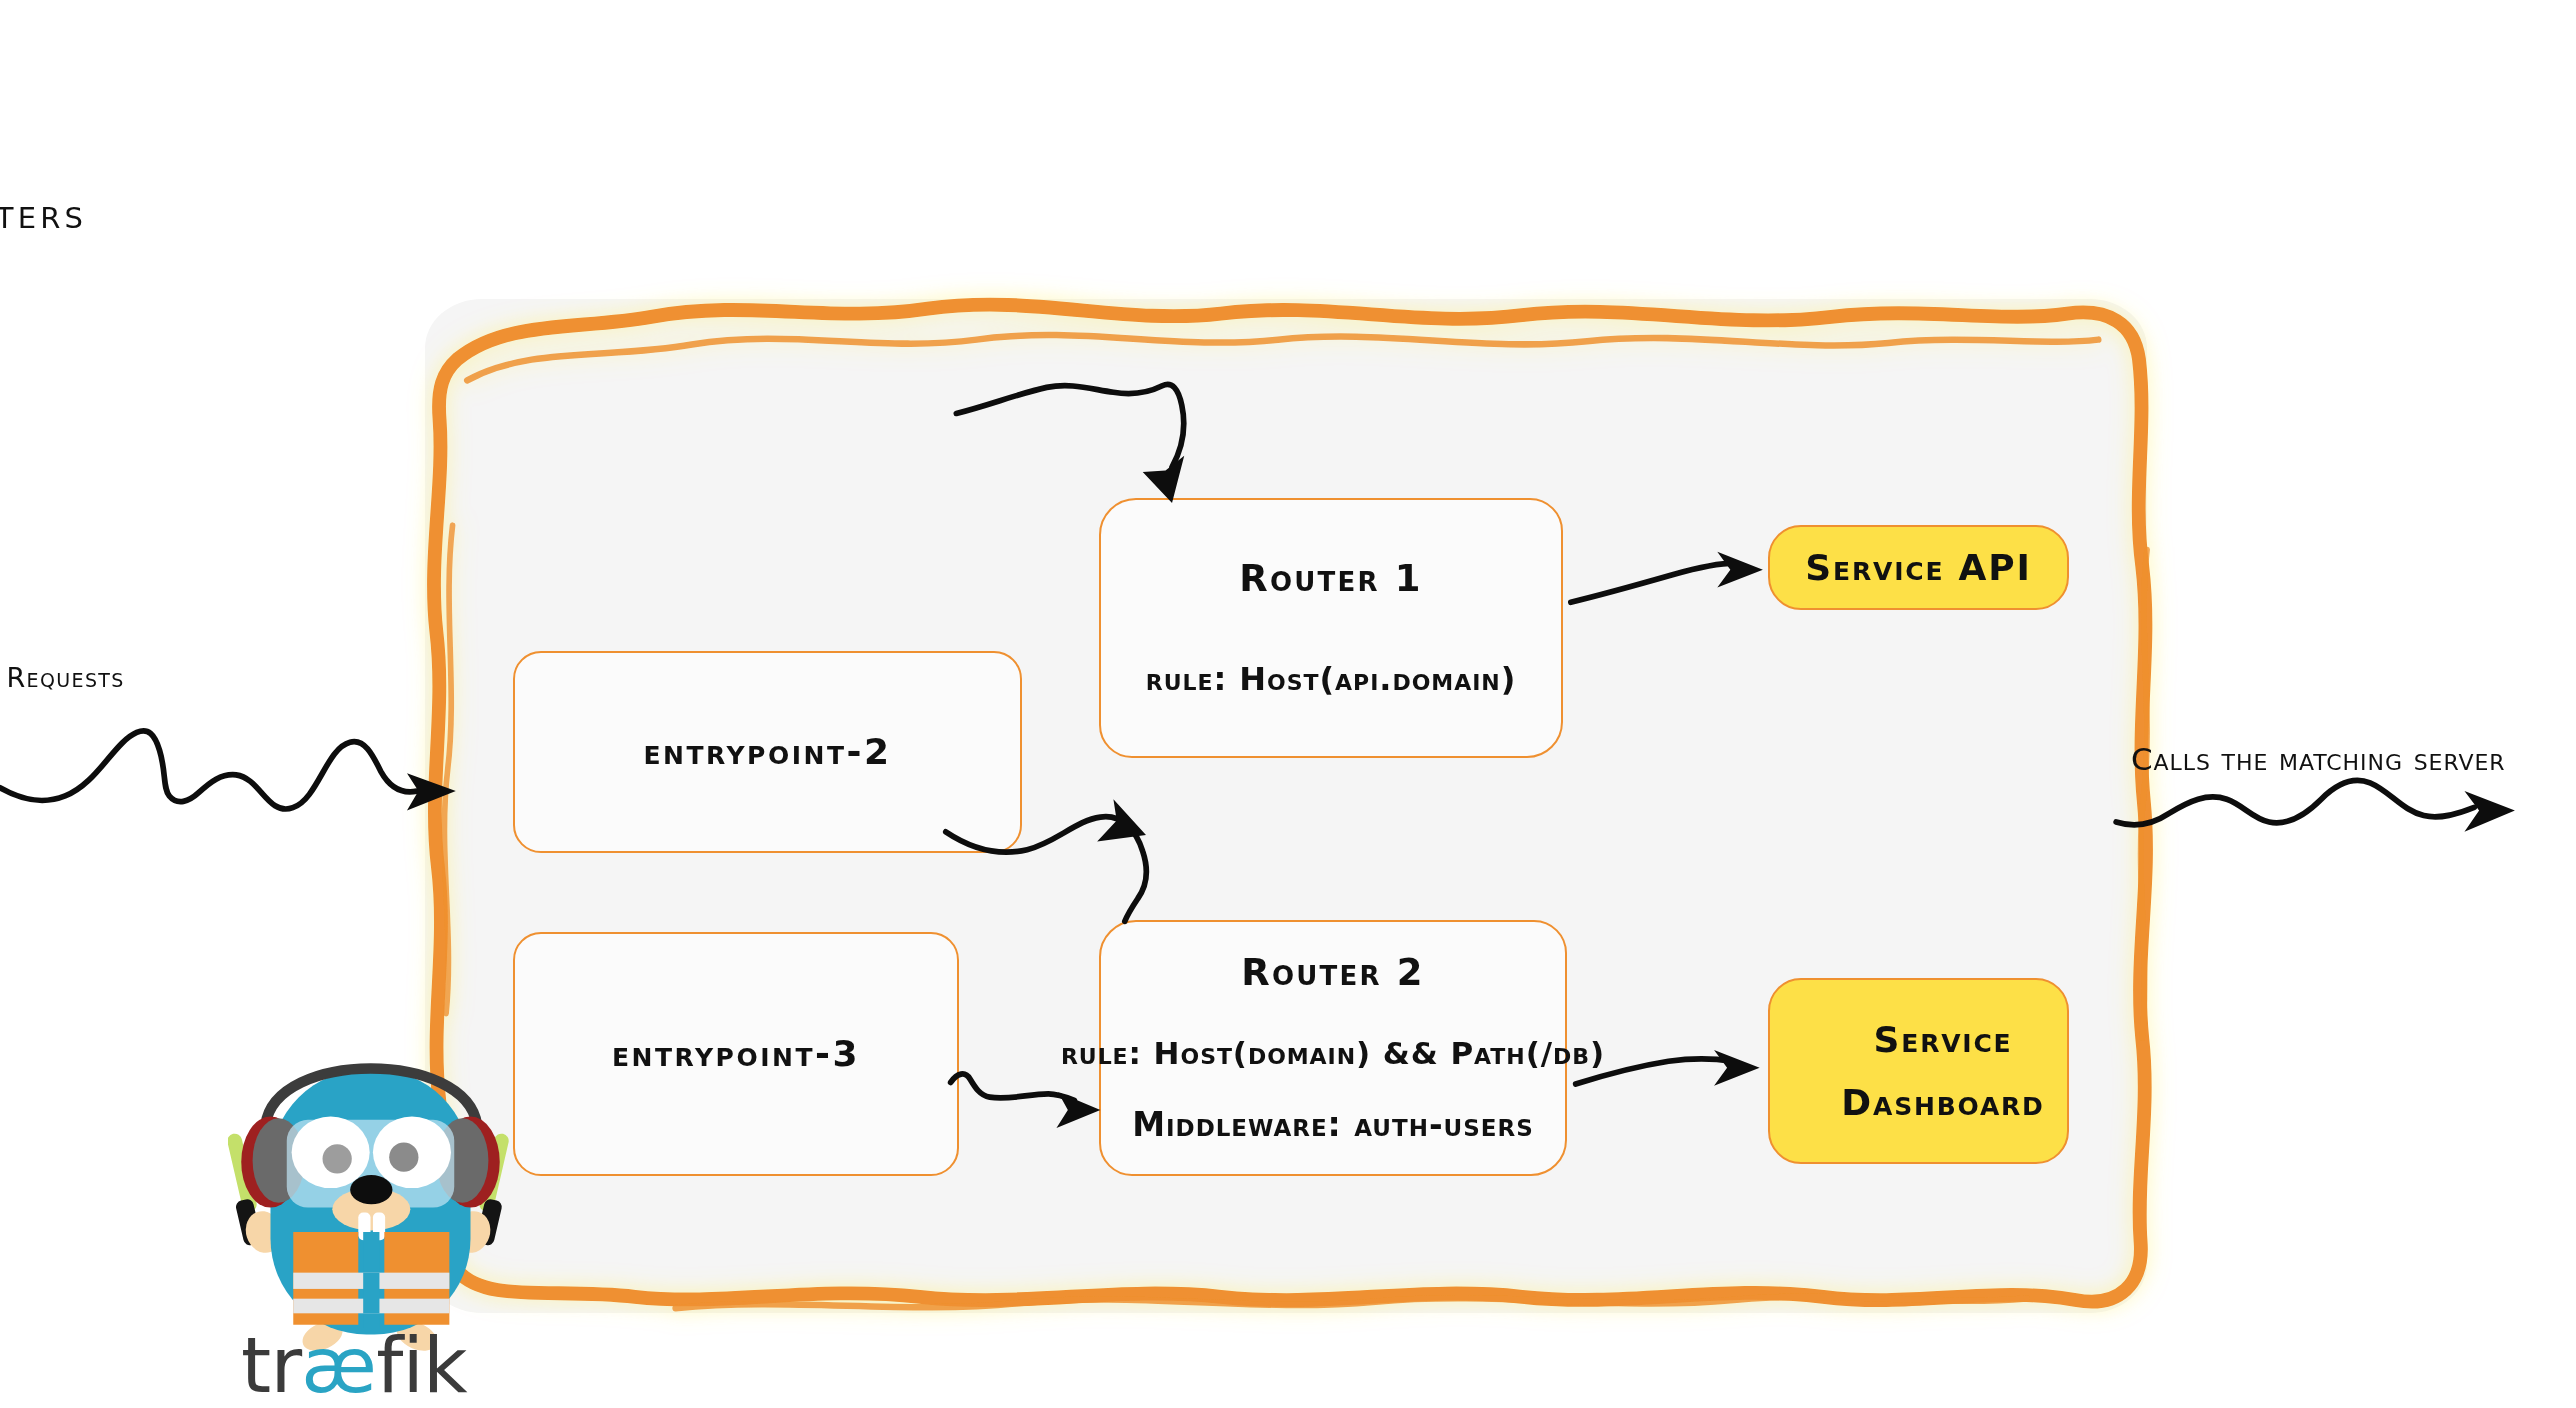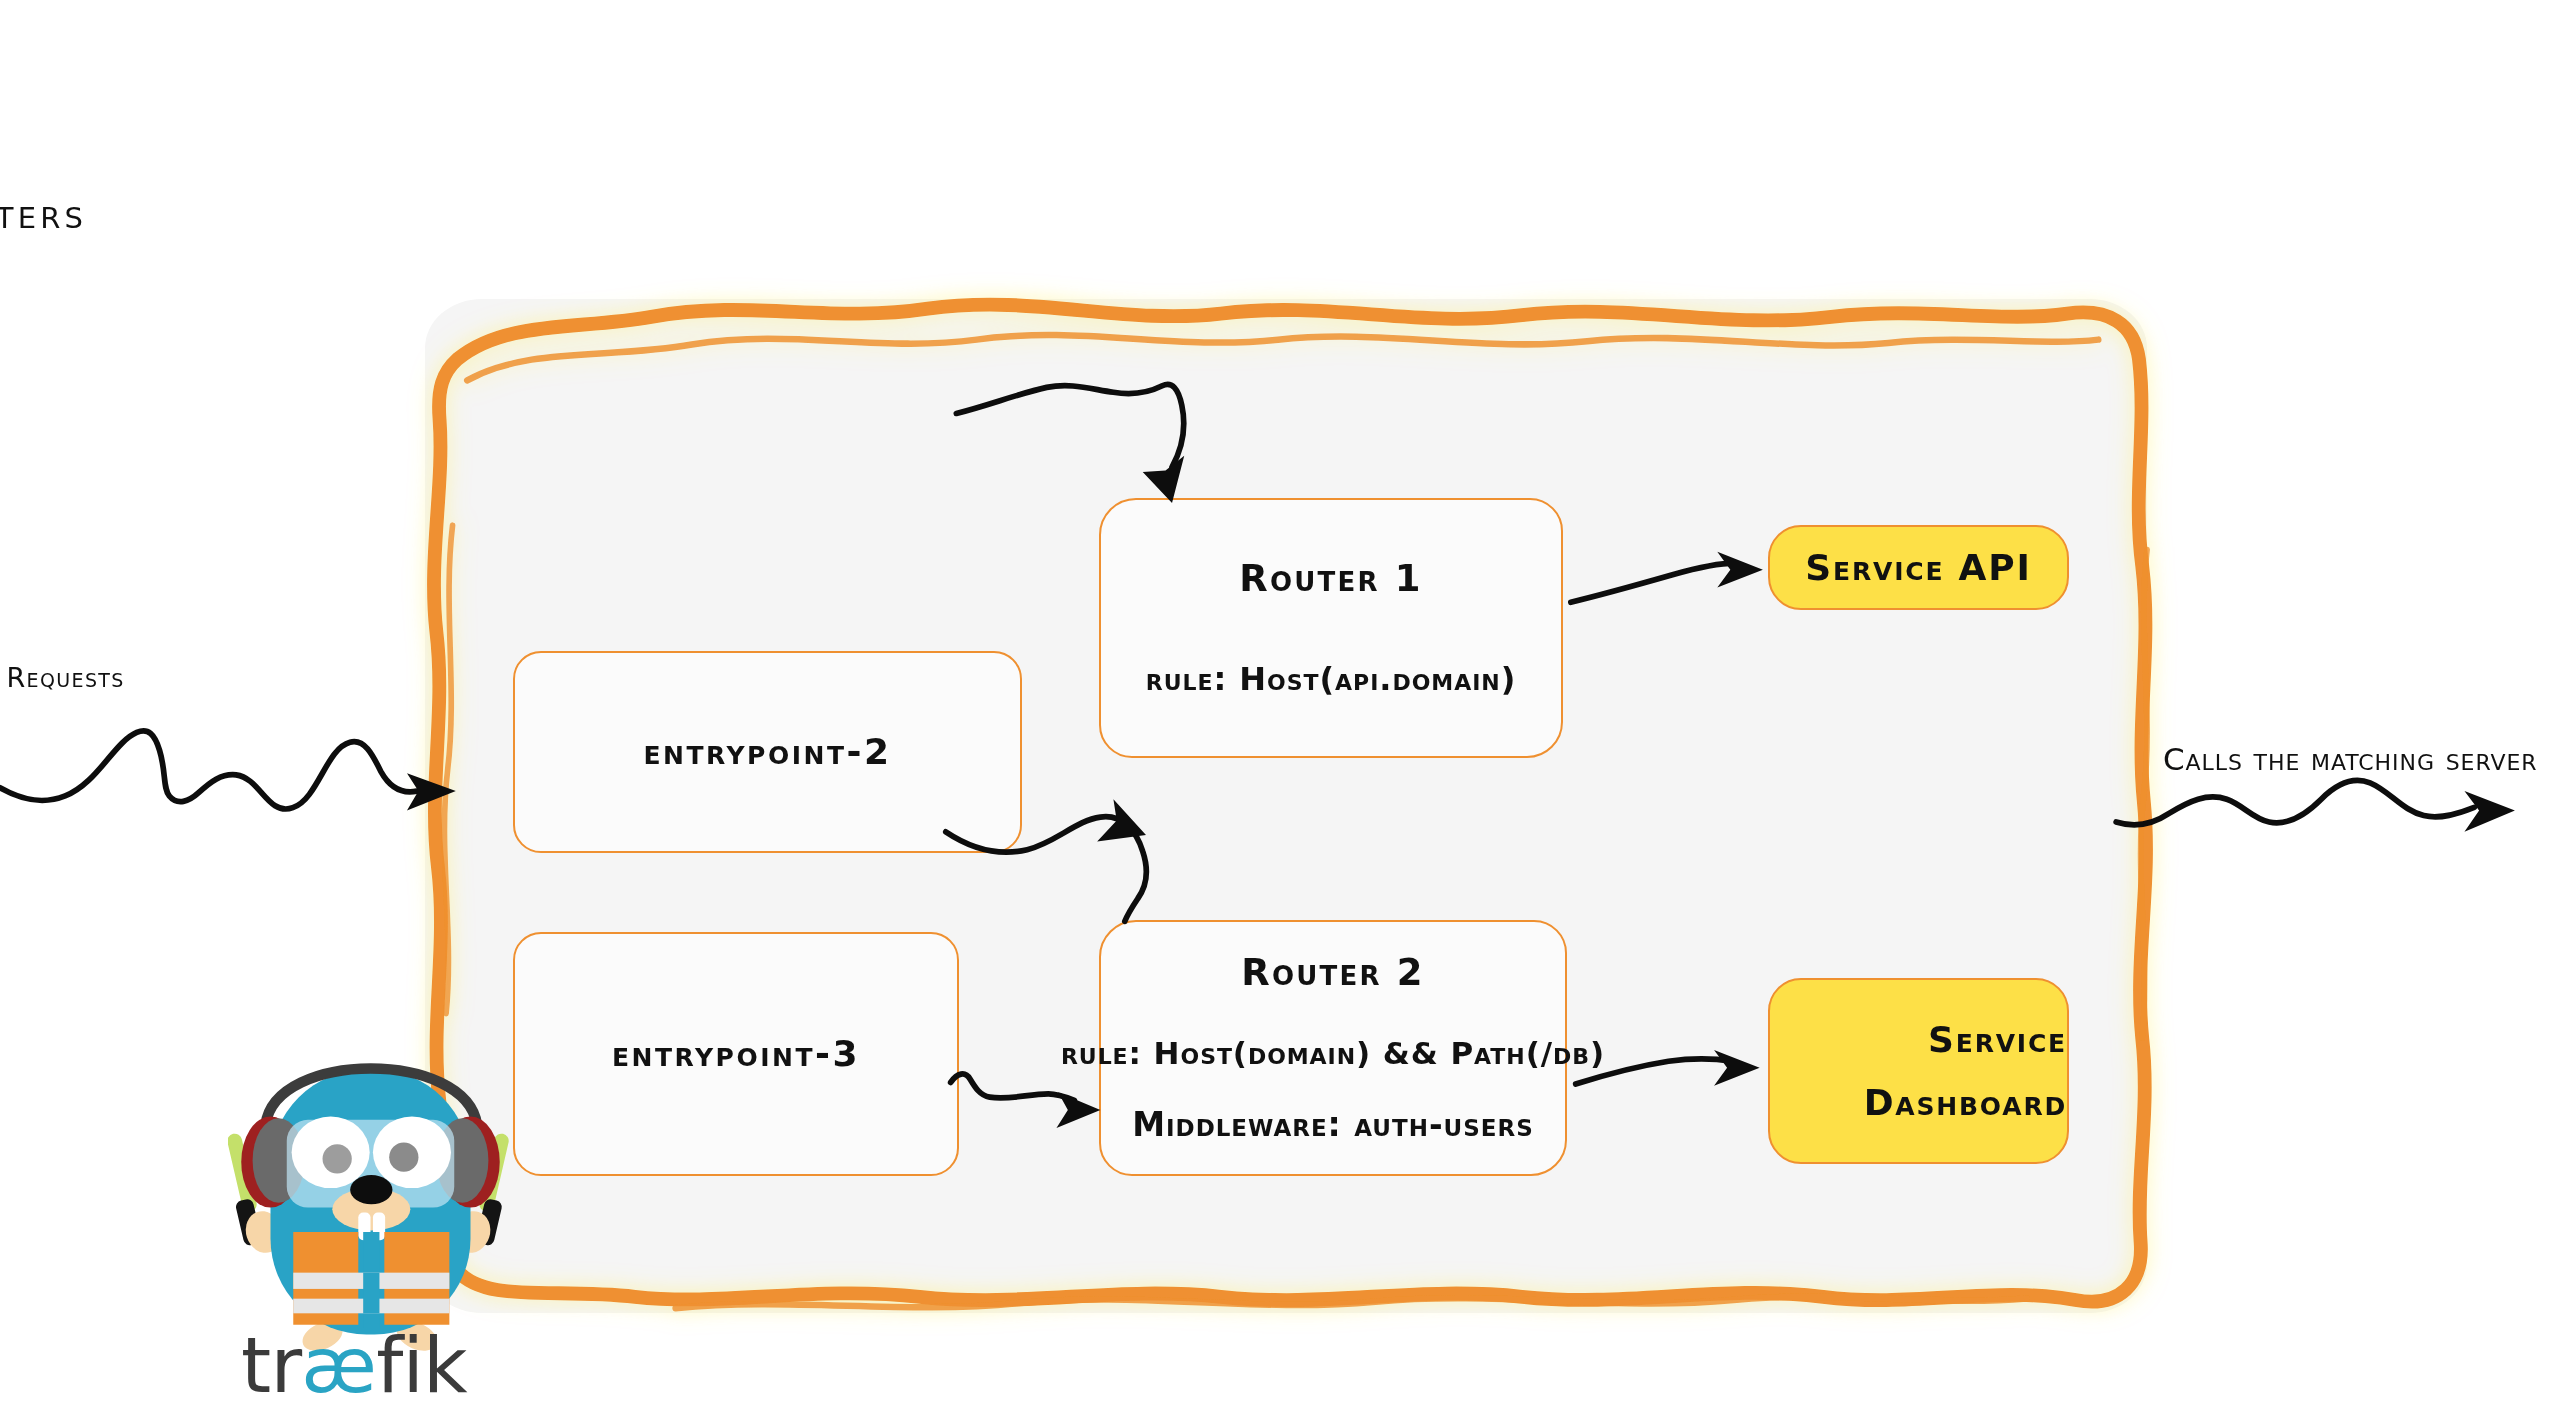--- a/index.html
+++ b/index.html
@@ -110,39 +110,38 @@
     display: flex;
     flex-direction: column;
     justify-content: center;
   }
   #svc-api {
     left: 1768px; top: 525px; width: 301px; height: 85px;
     align-items: center;
   }
   #svc-dashboard {
     left: 1768px; top: 978px; width: 301px; height: 186px;
-    align-items: flex-end;
+    align-items: center;
     padding-left: 49px;
   }
   .svc-line { font-size: 36px; letter-spacing: 0.05em; font-weight: 600; }
   #svc-dashboard .svc-line + .svc-line { margin-top: 23px; }
 
   
   #requests-label {
     position: absolute;
     left: 6.5px; top: 663px;
     font-size: 27px;
     letter-spacing: 0.05em;
   }
   #calls-label {
     position: absolute;
     left: 2131px; top: 742px;
     font-size: 31px;
     letter-spacing: 0.03em;
-    margin-left: 32px;
   }
 
   
   #arrows { position: absolute; left: 0; top: 0; width: 2576px; height: 1408px; overflow: visible; }
   #arrows path { fill: none; stroke: #0d0d0d; stroke-linecap: round; stroke-linejoin: round; }
   #arrows polygon { fill: #0d0d0d; }
 
   
   #traefik-logo { position: absolute; left: 228px; top: 1032px; width: 285px; height: 374px; }
   #traefik-wordmark {

